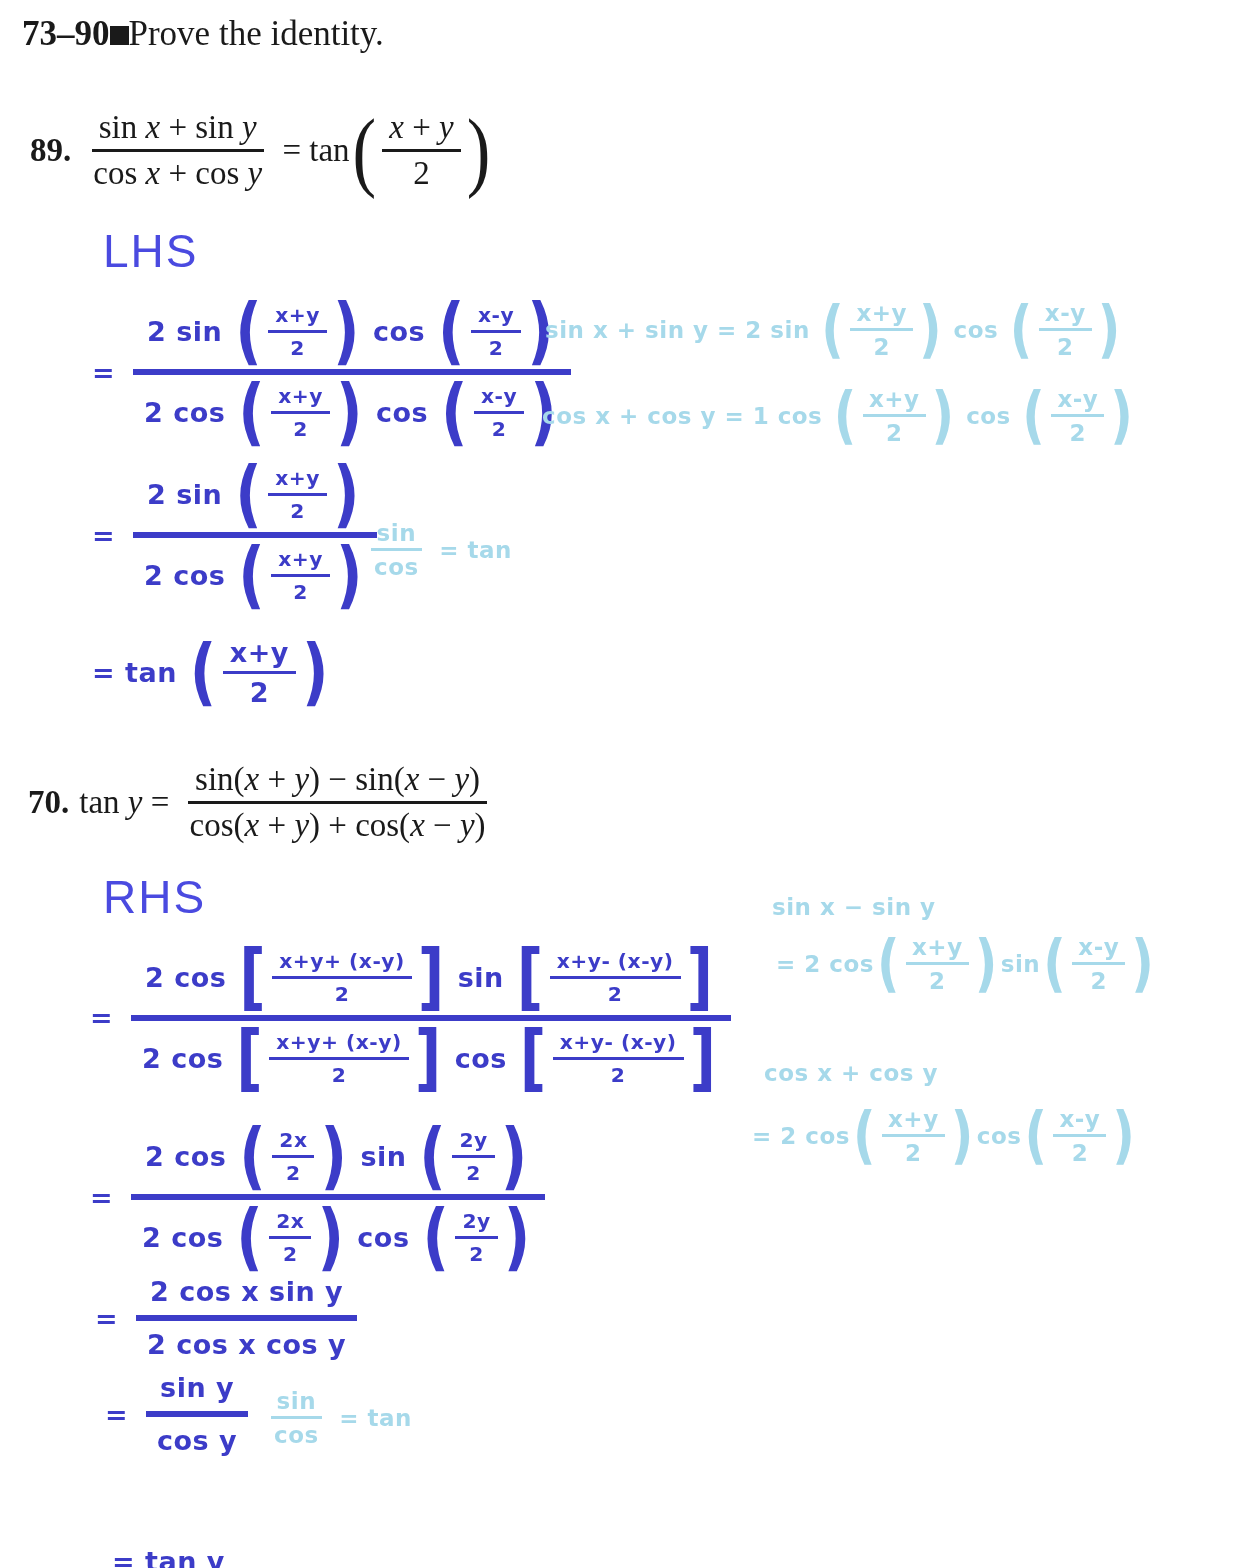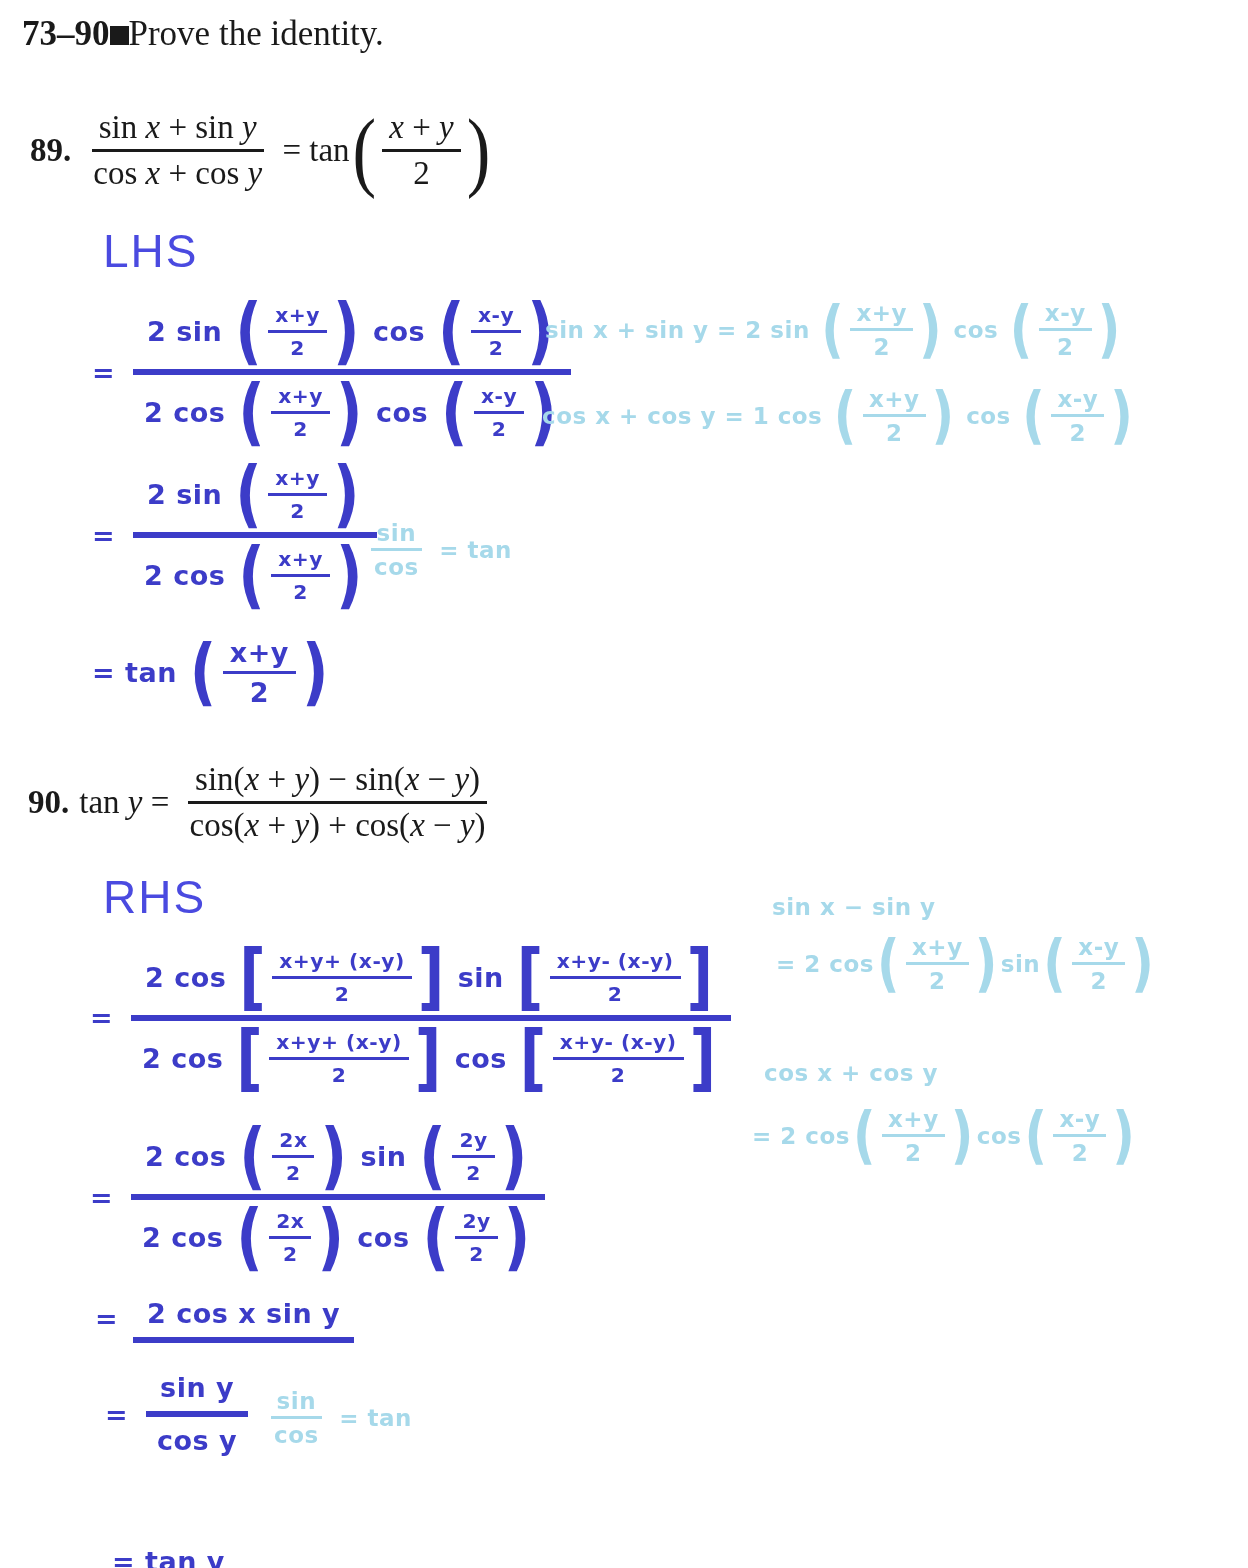--- a/index.html
+++ b/index.html
@@ -319,21 +319,21 @@
             <span class="den">
               <span class="t">2</span>
             </span>
           </span>
         </span>
         <span class="mparen big">)</span>
       </span>
     </div>
 
   <div class="row prob pr" style="left:28px;top:742px;height:120px;">
-    <span class="plabel">90.</span>
+    <span class="plabel">70.</span>
     <span class="math">
         <span class="t">tan </span>
         <span class="v">y</span>
         <span class="t"> = </span>
         <span class="mfrac">
           <span class="num">
             <span class="t">sin(</span>
             <span class="v">x</span>
             <span class="t"> + </span>
             <span class="v">y</span>
@@ -570,20 +570,23 @@
           </span>
         </span>
       </span>
     </div>
   <div class="row hw math" style="left:95px;top:1274px;height:88px;">
       <span class="t">= </span>
       <span class="mfrac main">
         <span class="num">
           <span class="t">2 cos x sin y</span>
         </span>
+        <span class="den">
+          <span class="t">2 cos x cos y</span>
+        </span>
       </span>
     </div>
   <div class="row hw math" style="left:105px;top:1368px;height:92px;">
       <span class="t">= </span>
       <span class="mfrac main">
         <span class="num">
           <span class="t">sin y</span>
         </span>
         <span class="den">
           <span class="t">cos y</span>

